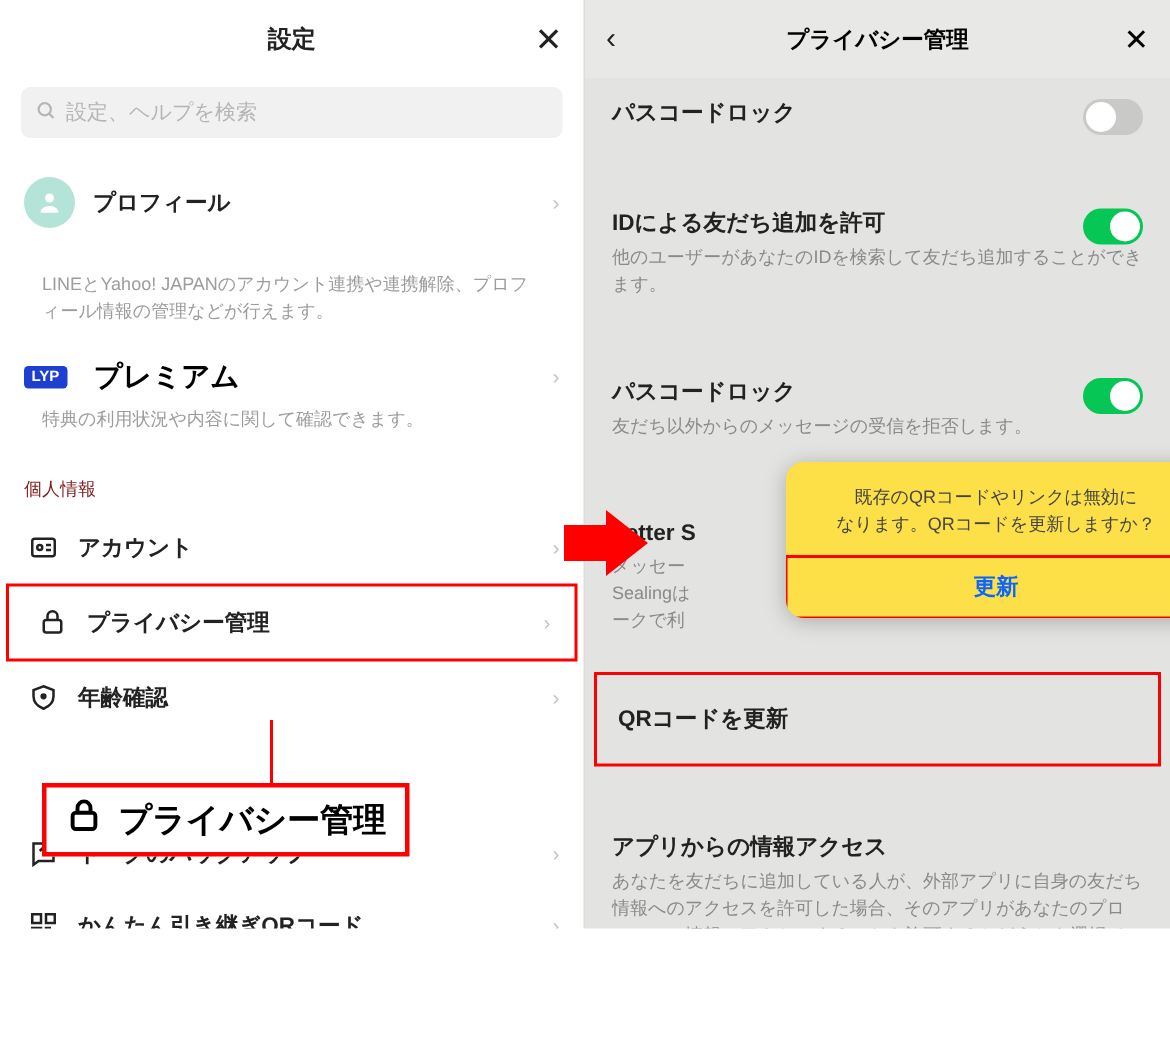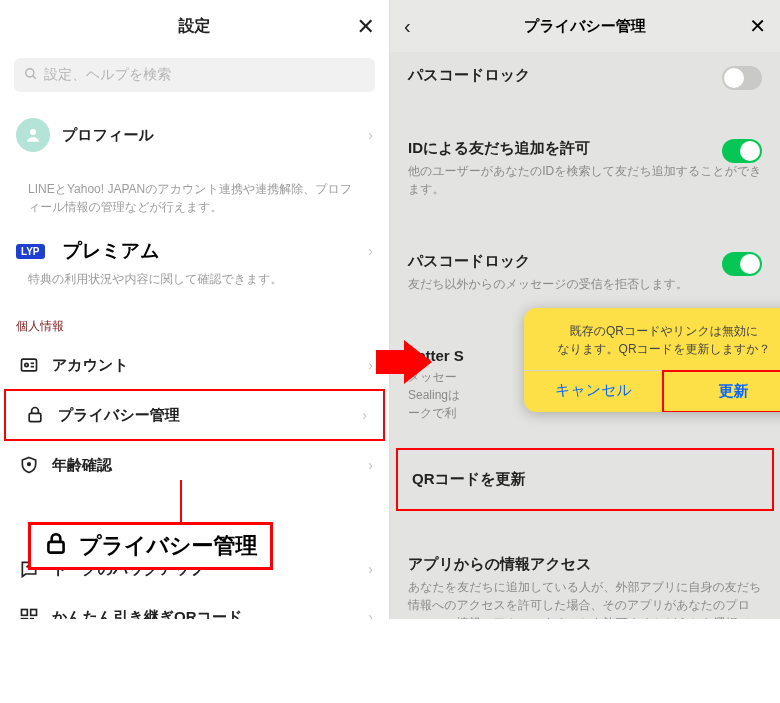--- a/index.html
+++ b/index.html
@@ -243,16 +243,15 @@
     
     
   </div>
 </div>
 
 <div class="dialog">
   <div class="dialog-body">
     <span>既存のQRコードやリンクは無効に</span><br><span>なります。QRコードを更新しますか？</span>
   </div>
   <div class="dialog-btns">
-    <div class="dialog-btn">キャンセル</div>
     <div class="dialog-btn primary">更新</div>
   </div>
 </div>
 
 </body></html>

